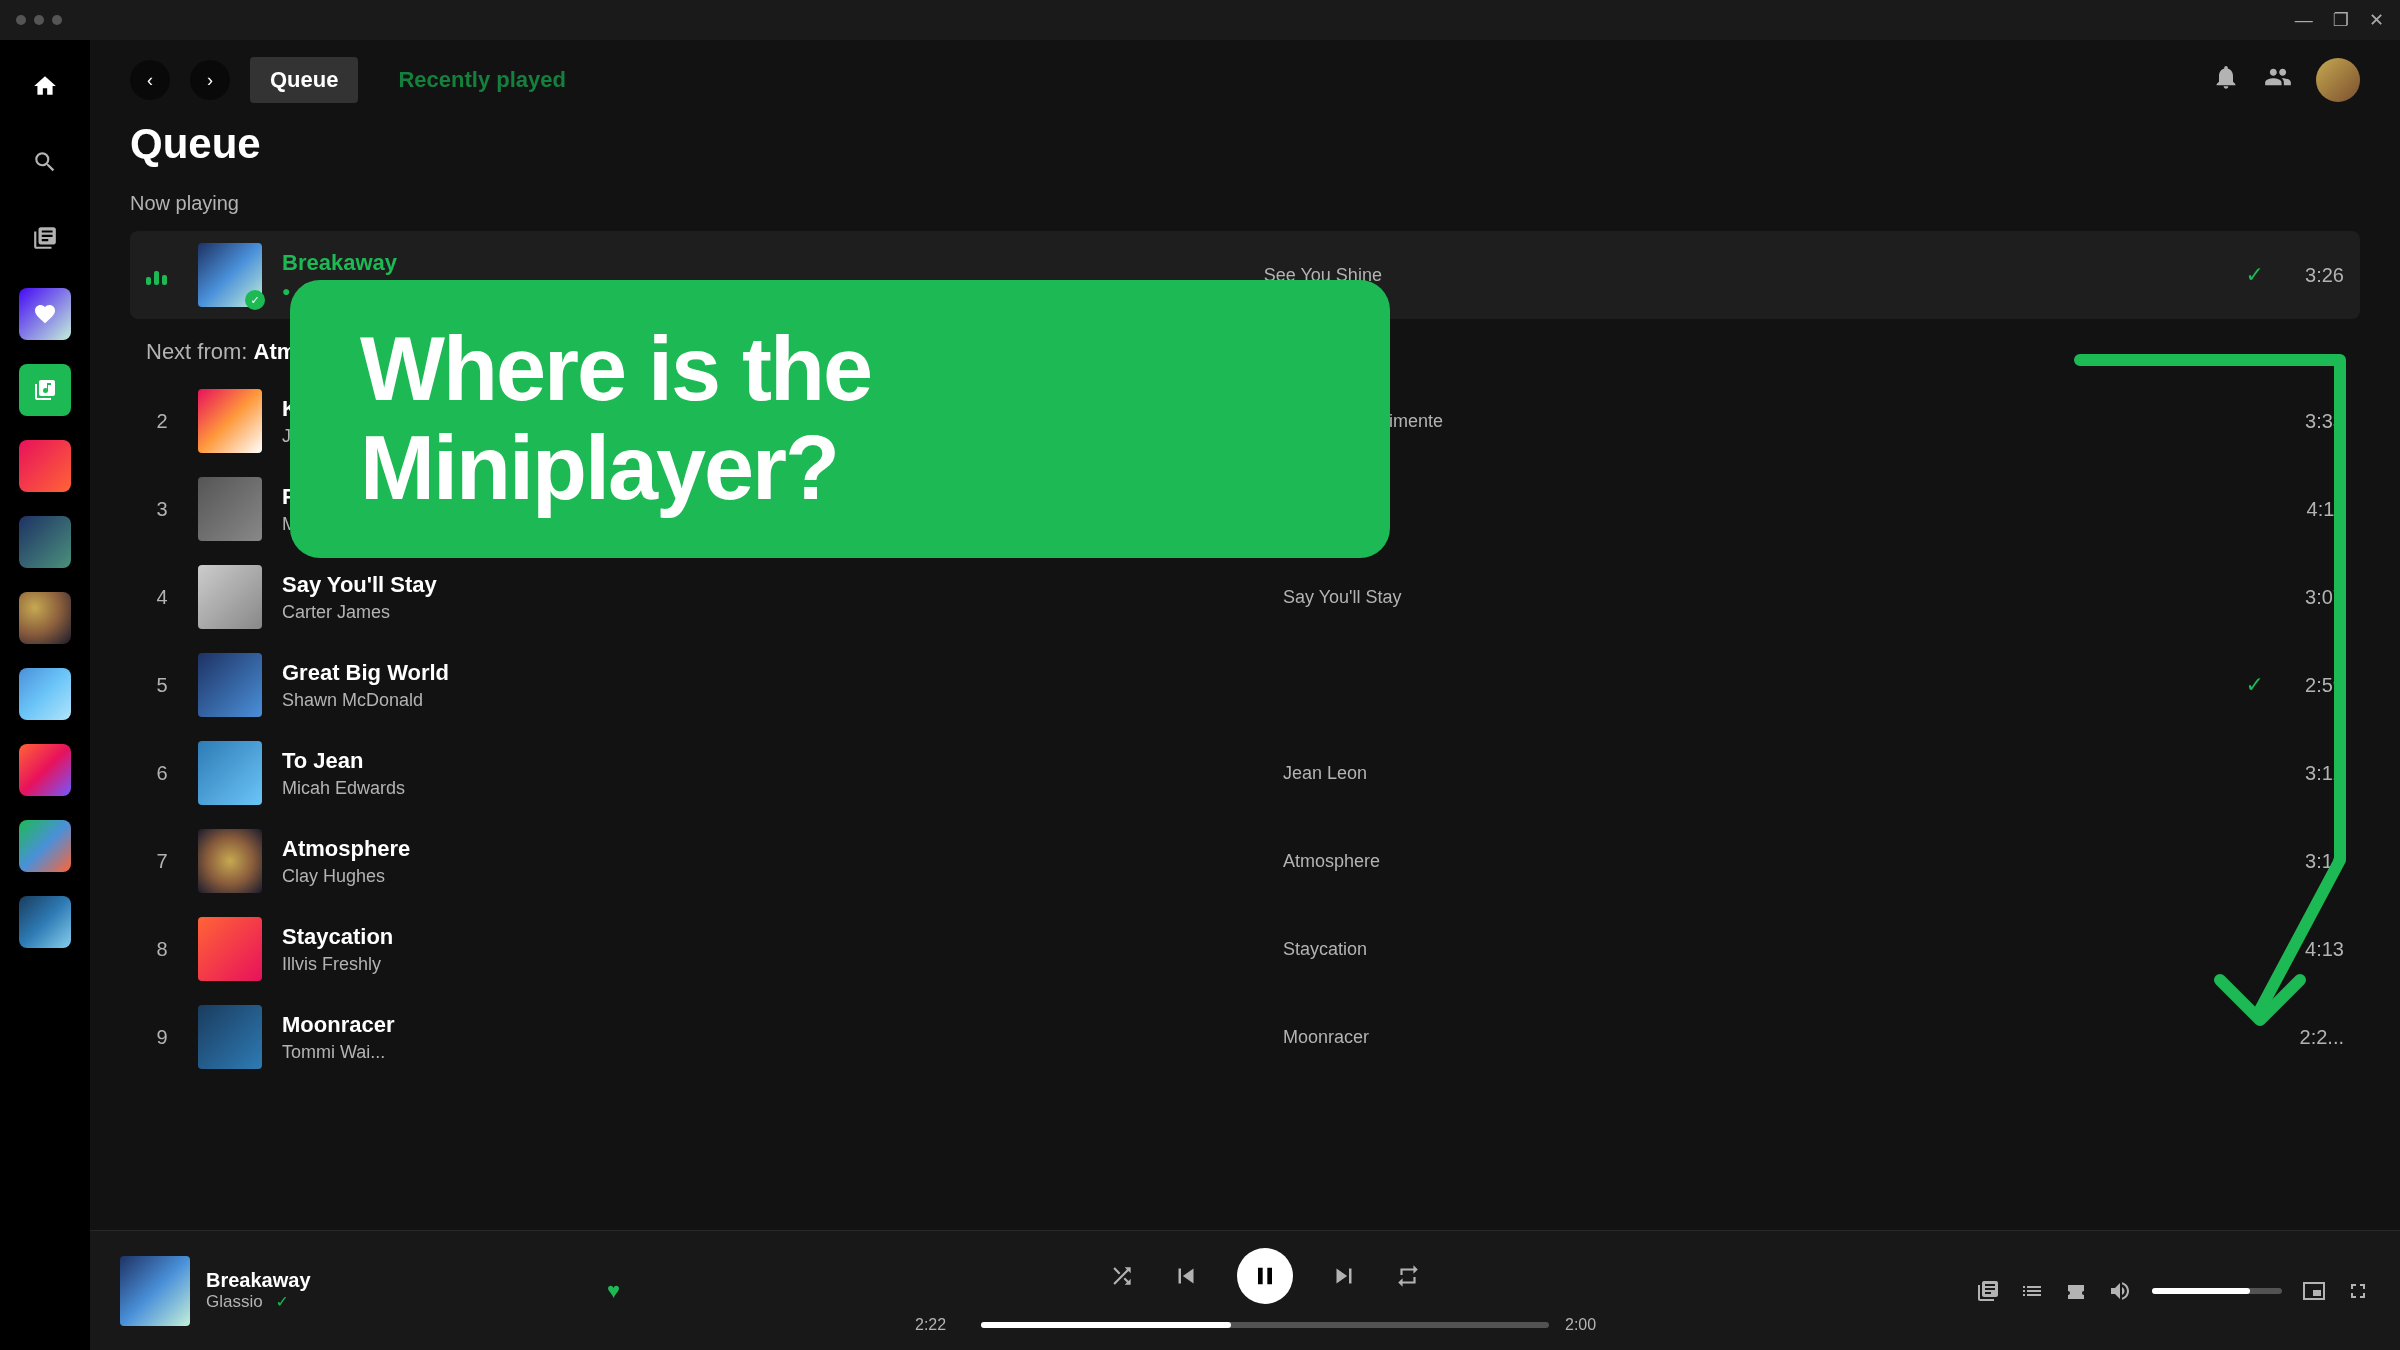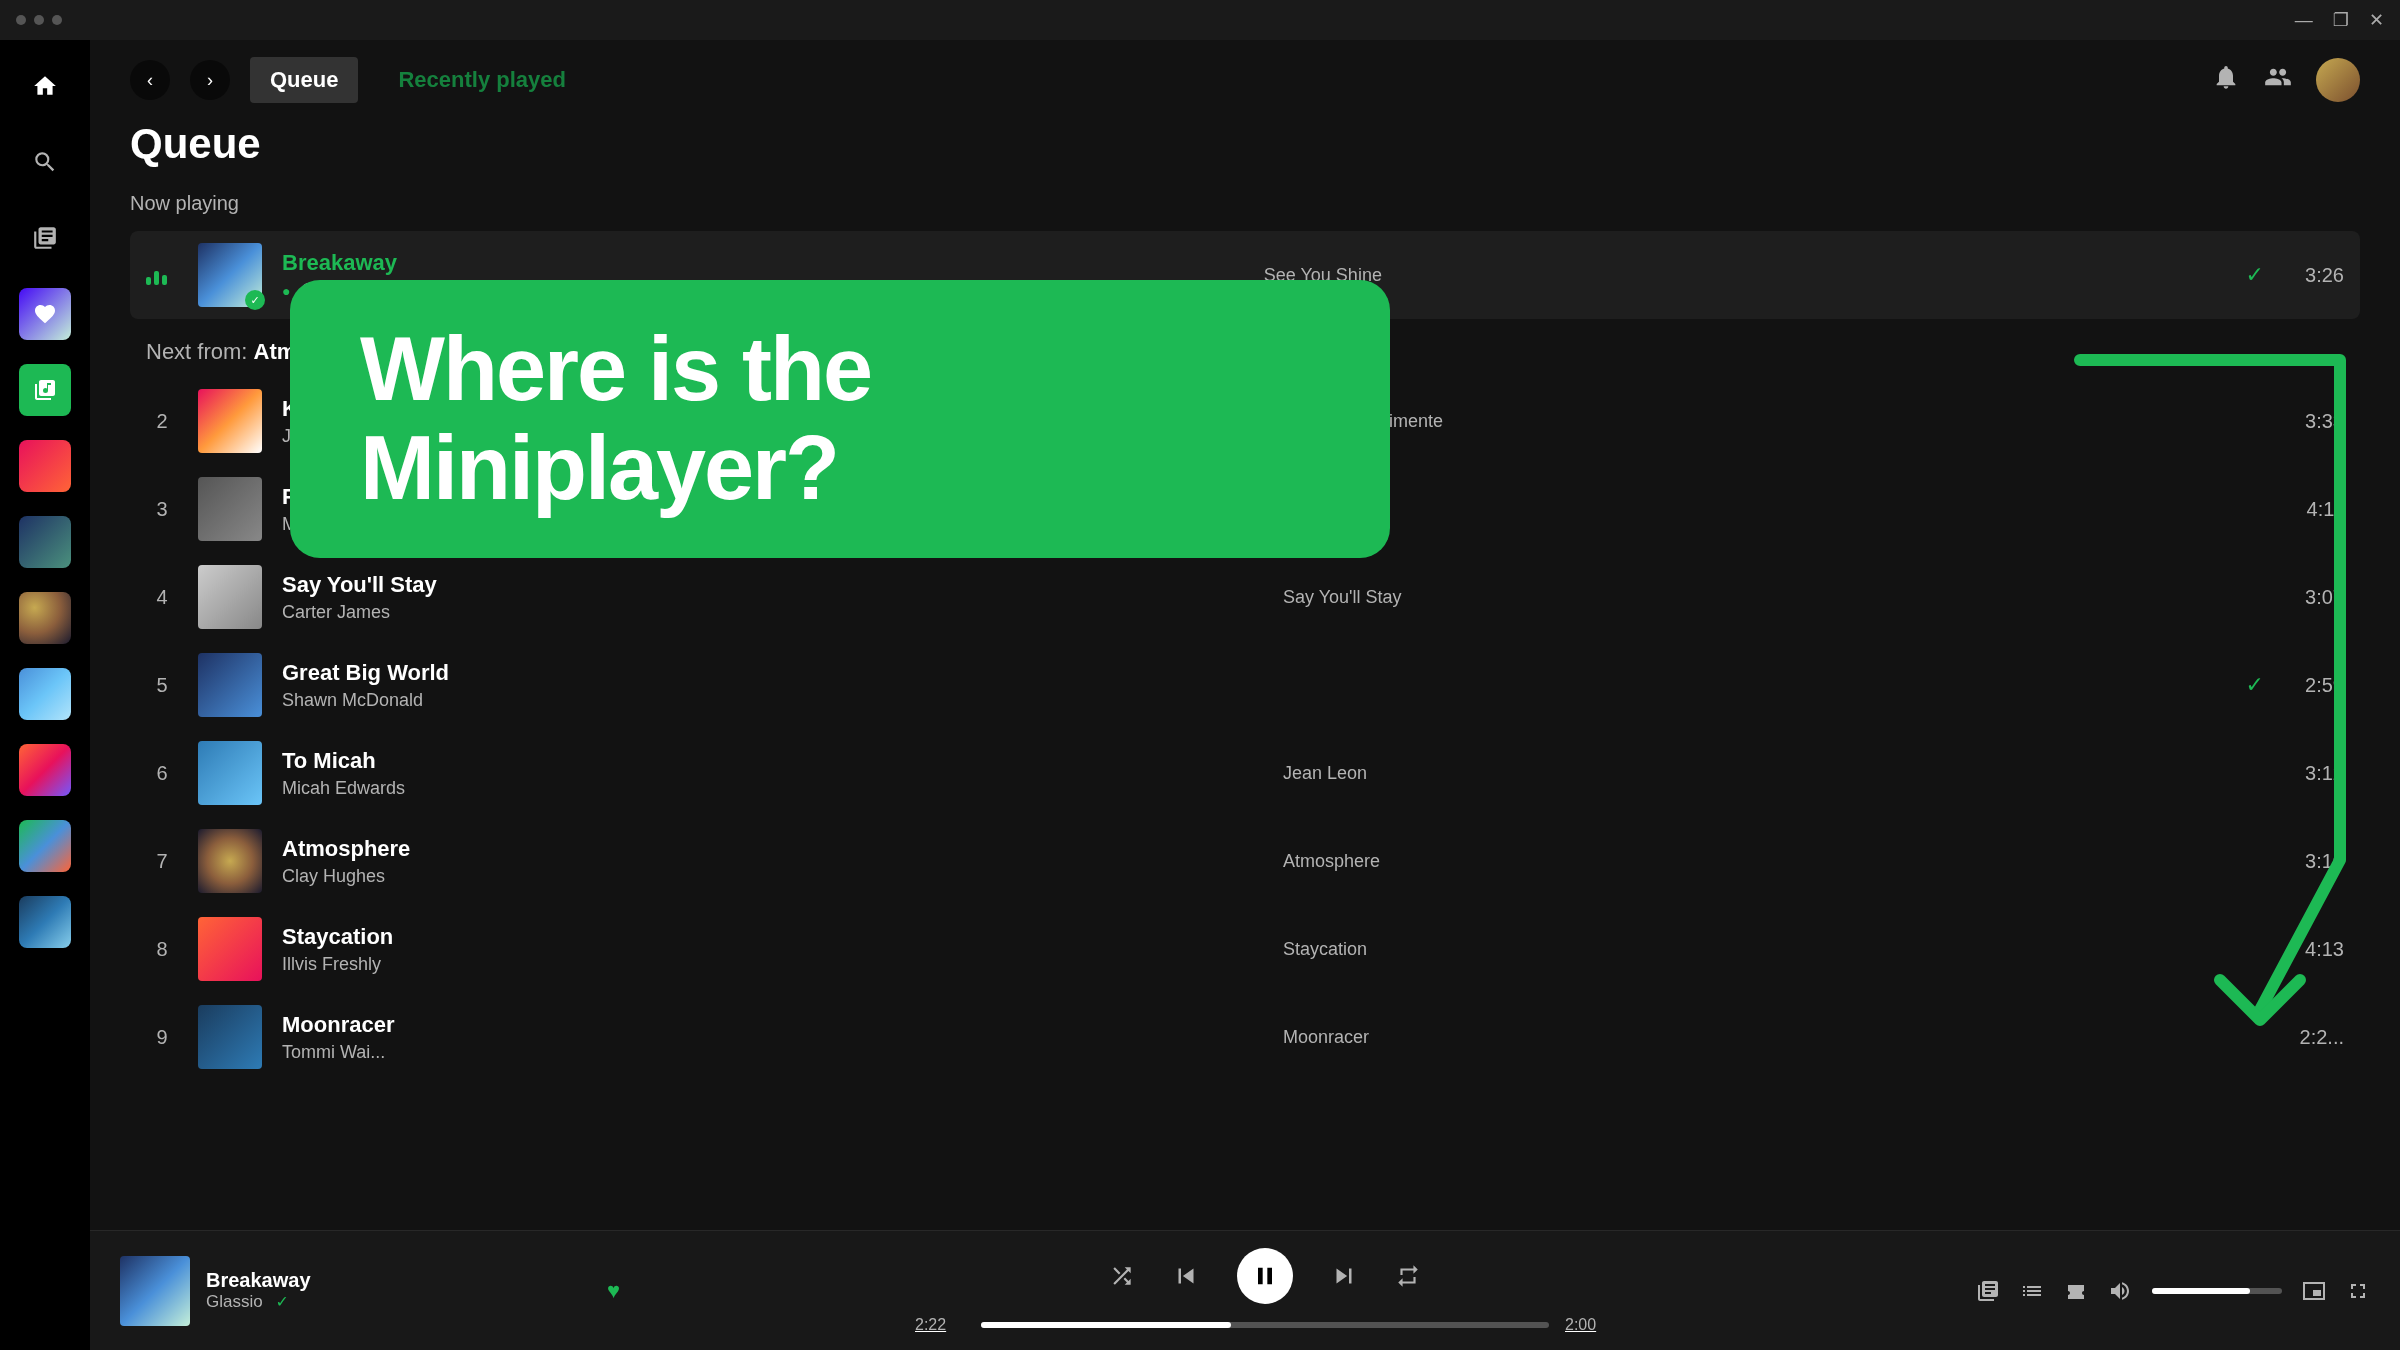--- a/index.html
+++ b/index.html
@@ -357,21 +357,20 @@
       color: #1db954;
       font-size: 22px;
     }
 
     .player-center {
       flex: 1;
       display: flex;
       flex-direction: column;
       align-items: center;
       gap: 12px;
-      text-decoration: underline;
     }
     .player-controls {
       display: flex;
       align-items: center;
       gap: 36px;
     }
     .ctrl-btn {
       background: none;
       border: none;
       color: #b3b3b3;
@@ -601,21 +600,21 @@
     </div>
     <div class="track-meta">
       <span class="track-check">✓</span>
       <span class="track-duration">2:59</span>
     </div>
   </div>
             <div class="track-row">
     <div class="track-num">6</div>
     <div class="track-thumb thumb-tomama"></div>
     <div class="track-info">
-      <div class="track-title">To Micah</div>
+      <div class="track-title">To Jean</div>
       <div class="track-artist">Micah Edwards</div>
     </div>
     <div class="track-album">Jean Leon</div>
     <div class="track-meta">
 
       <span class="track-duration">3:12</span>
     </div>
   </div>
             <div class="track-row">
     <div class="track-num">7</div>

